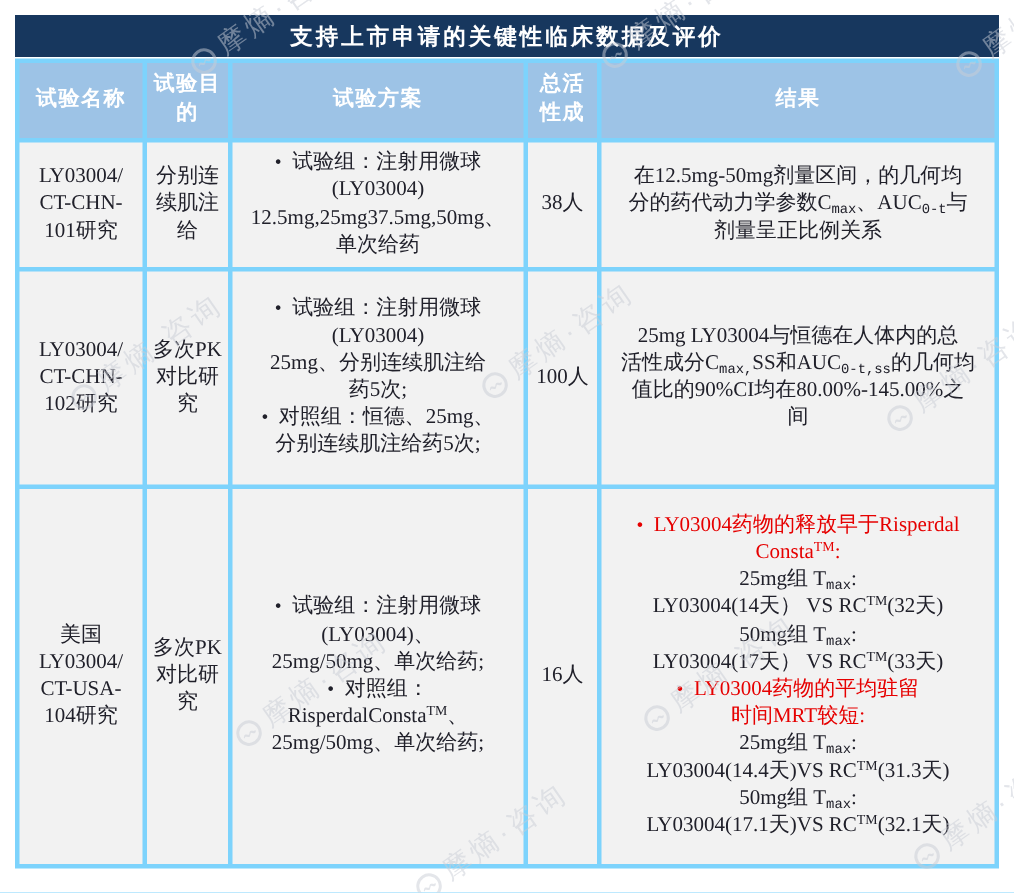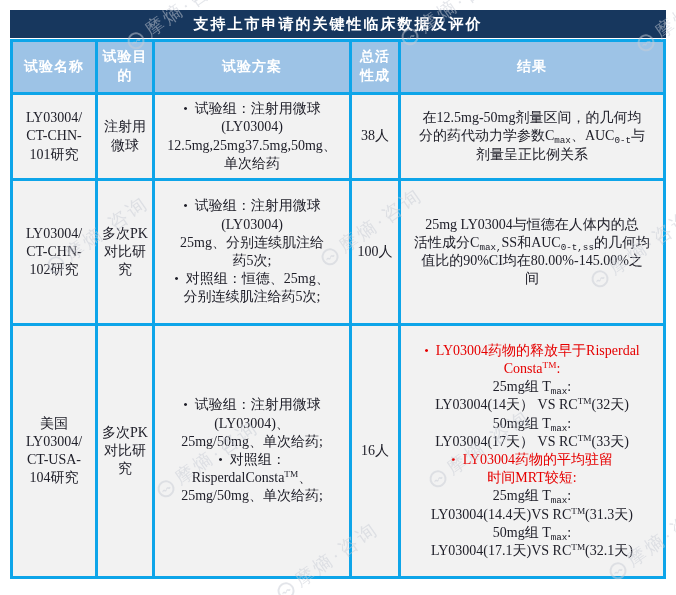--- a/index.html
+++ b/index.html
@@ -15,21 +15,21 @@
     font-family:"Liberation Serif","DejaVu Serif",serif;color:var(--body-text);
   }
   .sheet{position:absolute;left:10px;top:10px;width:656px;}
   .title-bar{
     height:28px;background:var(--title-bg);color:var(--title-text);
     display:flex;align-items:center;justify-content:center;
     font-weight:bold;font-size:15px;letter-spacing:2px;
   }
   table.clinical{
     width:656px;table-layout:fixed;border-collapse:separate;border-spacing:3px;
-    background:#0ea5e9;margin-top:1px;
+    background:#7dd3fc;margin-top:1px;
   }
   th{
     background:var(--header-bg);color:var(--header-text);
     font-size:14px;font-weight:bold;height:50px;text-align:center;
     letter-spacing:1px;line-height:1.35;padding:2px;
   }
   td.cell{
     background:var(--cell-bg);font-size:14px;text-align:center;
     vertical-align:middle;padding:3px 3px;line-height:1.3;
   }
@@ -77,21 +77,21 @@
         <th>结果</th>
       </tr>
     </thead>
     <tbody>
         <tr class="row-0">
           <td class="cell name">
             <div>LY03004/</div>
             <div>CT-CHN-</div>
             <div>101研究</div>
           </td>
-          <td class="cell purpose">注射用微球</td>
+          <td class="cell purpose">分别连续肌注给</td>
           <td class="cell protocol">
             <div class="line"><span class="bullet">•</span>试验组：注射用微球</div>
             <div class="line">(LY03004)</div>
             <div class="line">12.5mg,25mg37.5mg,50mg、</div>
             <div class="line">单次给药</div>
           </td>
           <td class="cell subjects">38人</td>
           <td class="cell results">
             <div class="line">在12.5mg-50mg剂量区间，的几何均</div>
             <div class="line">分的药代动力学参数C<sub>max</sub>、AUC<sub>0-t</sub>与</div>

